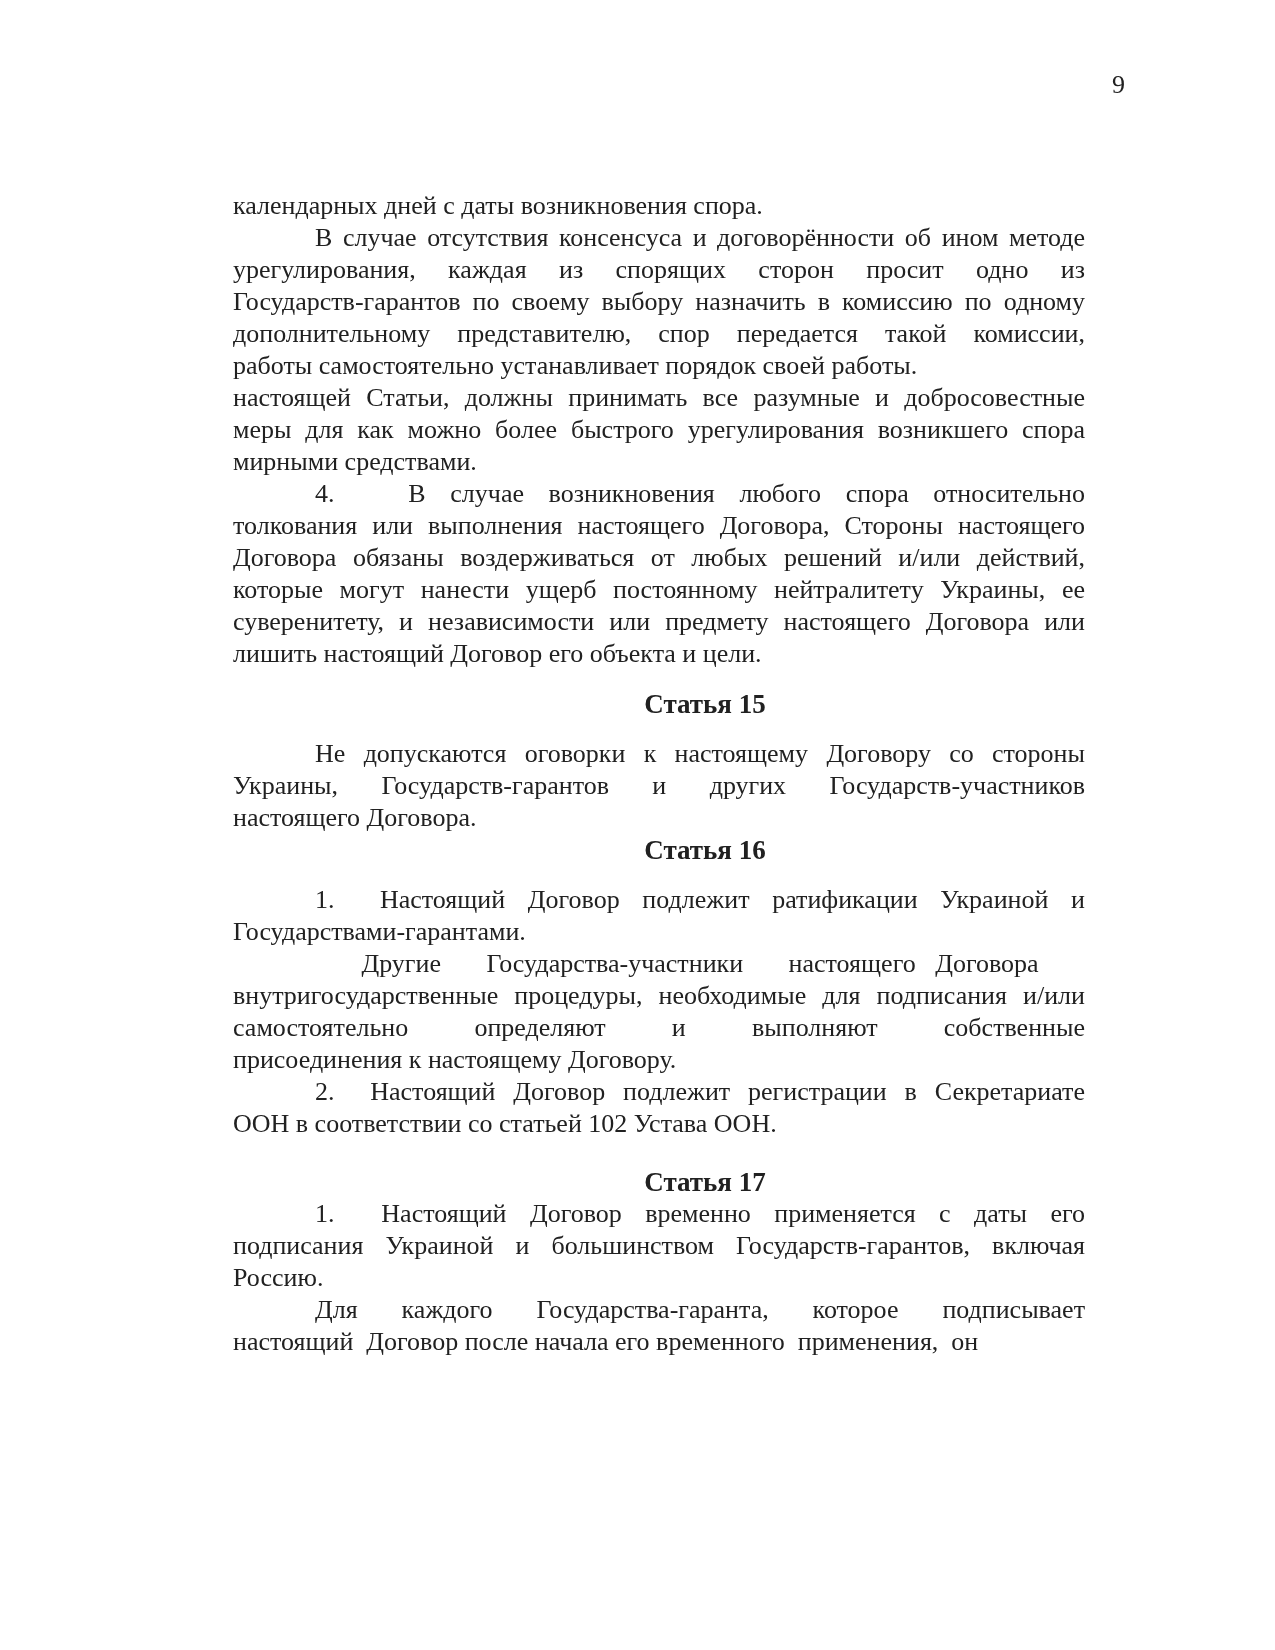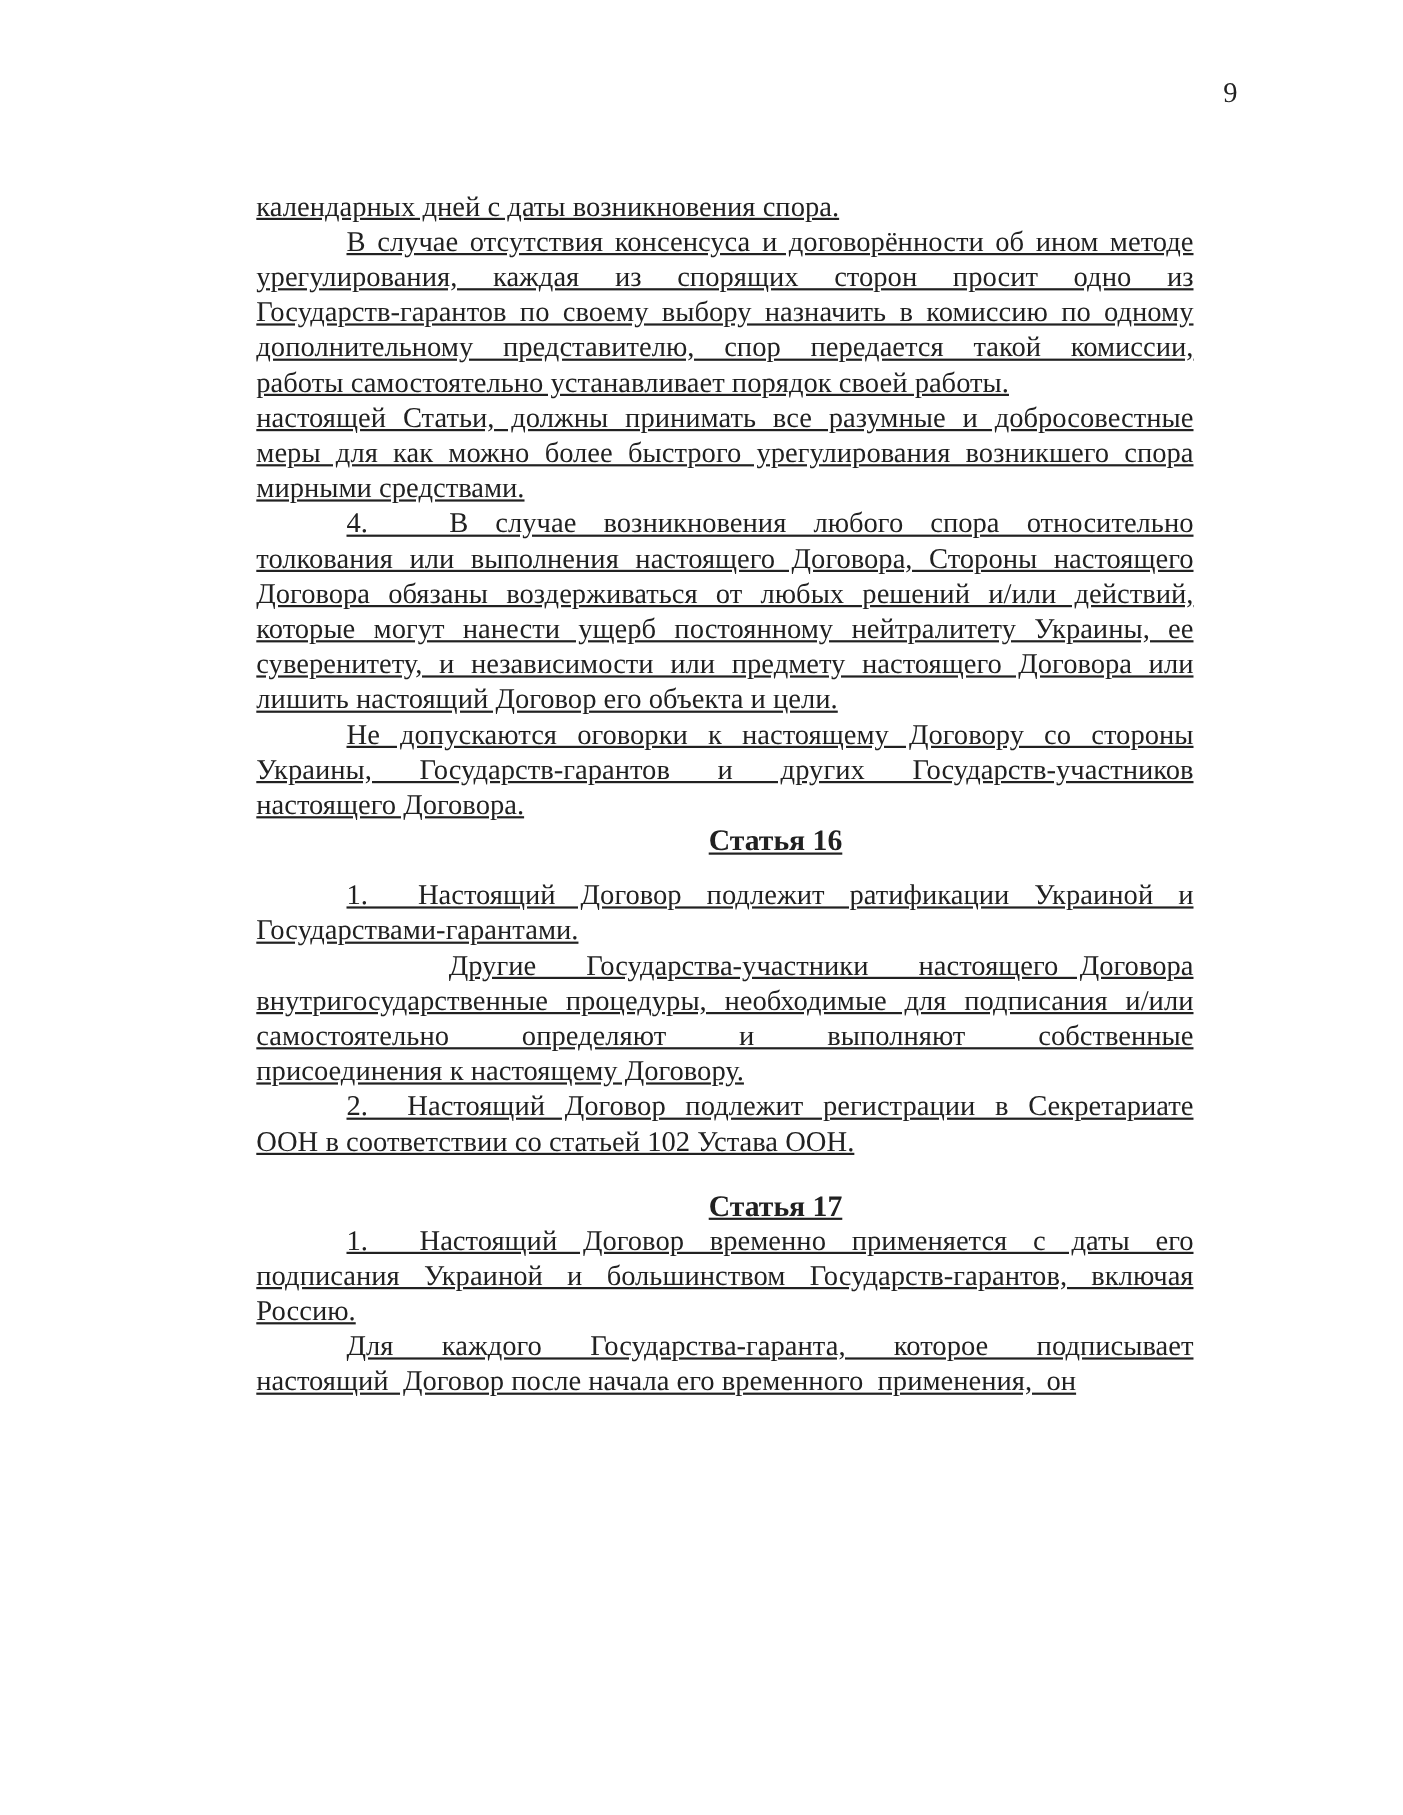--- a/index.html
+++ b/index.html
@@ -15,36 +15,35 @@
   .page-number {
     position: absolute;
     top: 70px;
     right: 150px;
     font-size: 26px;
     line-height: 30px;
   }
   .content {
     position: absolute;
     left: 233px;
-    top: 172px;
+    top: 190px;
     width: 852px;
-    text-decoration: underline;
   }
   .para { margin: 0; padding: 0; }
   .ln {
     font-size: 26px;
     line-height: 32px;
     text-align: justify;
     text-align-last: justify;
     text-justify: inter-word;
     white-space: normal;
   }
   .ln.first { text-indent: 82px; }
   .ln.end   { text-align: left; text-align-last: auto; }
-  .ln.fixed { text-align: right; text-align-last: auto; }
+  .ln.fixed { text-align: center; text-align-last: auto; }
   .heading {
     font-size: 27px;
     line-height: 32px;
     font-weight: 700;
     text-align: center;
     padding-left: 92px;
     margin: 0;
   }
   .heading.h15 { margin: 18px 0 18px 0; }
   .heading.h16 { margin: 0 0 18px 0; }
@@ -79,20 +78,21 @@
 
     <div class="para">
       <div class="ln first">4.&nbsp;&nbsp; В случае возникновения любого спора относительно</div>
       <div class="ln">толкования или выполнения настоящего Договора, Стороны настоящего</div>
       <div class="ln">Договора обязаны воздерживаться от любых решений и/или действий,</div>
       <div class="ln">которые могут нанести ущерб постоянному нейтралитету Украины, ее</div>
       <div class="ln">суверенитету, и независимости или предмету настоящего Договора или</div>
       <div class="ln end">лишить настоящий Договор его объекта и цели.</div>
     </div>
 
+    <h2 class="heading h15">Статья 15</h2>
 
     <div class="para">
       <div class="ln first">Не допускаются оговорки к настоящему Договору со стороны</div>
       <div class="ln">Украины, Государств-гарантов и других Государств-участников</div>
       <div class="ln end">настоящего Договора.</div>
     </div>
 
     <h2 class="heading h16">Статья 16</h2>
 
     <div class="para">

